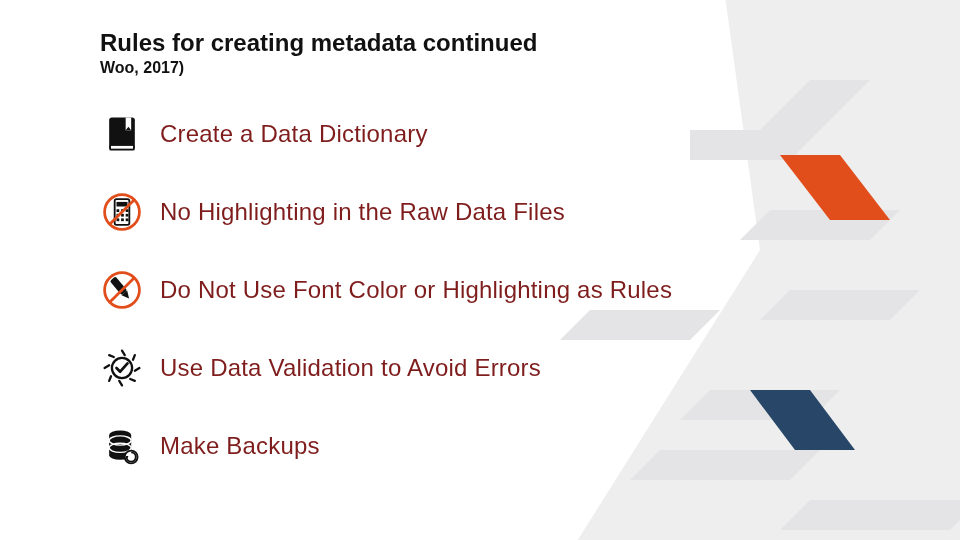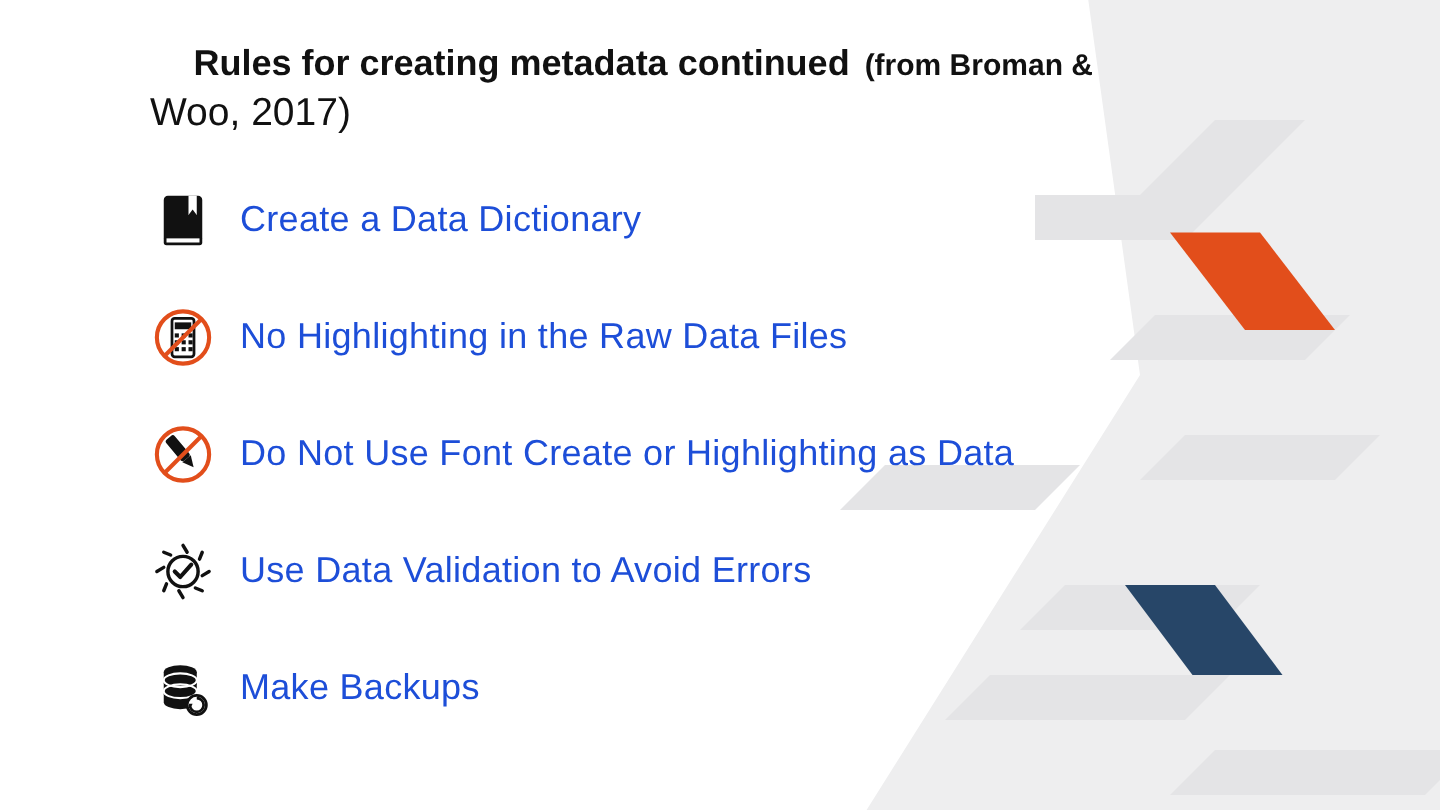--- a/index.html
+++ b/index.html
@@ -7,28 +7,28 @@
   body {
     font-family: "Segoe UI", "Helvetica Neue", Arial, sans-serif;
     background: #ffffff;
     position: relative;
     color: #111;
   }
   .bg { position: absolute; inset: 0; z-index: 0; overflow: hidden; }
   .bg svg { position: absolute; top: -40px; right: -120px; }
   .slide { position: relative; z-index: 1; padding: 28px 60px 0 100px; }
   .title-row { display: flex; align-items: baseline; flex-wrap: wrap; gap: 0 10px; margin-bottom: 34px; }
-  .title-main { font-size: 24px; font-weight: 700; line-height: 1.25; margin-left: 29px; }
+  .title-main { font-size: 24px; font-weight: 700; line-height: 1.25; }
   .title-sub  { font-size: 20px; font-weight: 700; line-height: 1.25; }
-  .title-sub2 { font-size: 26px; font-weight: 400; line-height: 1.25; width: 100%; }
+  .title-sub2 { font-size: 16px; font-weight: 700; line-height: 1.25; width: 100%; }
   .list { display: flex; flex-direction: column; gap: 34px; }
   .item { display: flex; align-items: center; gap: 16px; }
   .icon { width: 44px; height: 44px; flex: 0 0 44px; display: flex; align-items: center; justify-content: center; }
   .icon svg { width: 44px; height: 44px; }
-  .label { font-size: 24px; font-weight: 400; color: #1d4ed8; letter-spacing: 0.2px; white-space: nowrap; }
+  .label { font-size: 24px; font-weight: 400; color: #7f1d1d; letter-spacing: 0.2px; white-space: nowrap; }
 </style>
 </head>
 <body>
 
 <div class="bg">
   <svg width="620" height="640" viewBox="0 0 620 640">
     <g fill="#eeeeef">
       <polygon points="260,0 620,0 620,640 80,640 300,290"></polygon>
     </g>
     <g fill="#e4e4e6">
@@ -42,21 +42,20 @@
     </g>
     <polygon points="320,195 380,195 430,260 370,260" fill="#e24e1b"></polygon>
     <polygon points="290,430 350,430 395,490 335,490" fill="#274668"></polygon>
   </svg>
 </div>
 
 <div class="slide">
 
   <div class="title-row">
     <span class="title-main">Rules for creating metadata continued</span>
-    <span class="title-sub">(from Broman &amp;</span>
     <span class="title-sub2">Woo, 2017)</span>
   </div>
 
   <div class="list">
 
     <div class="item">
       <span class="icon">
         <svg viewBox="0 0 48 48">
           <rect x="10" y="6" width="28" height="34" rx="3" fill="#111"></rect>
           <rect x="10" y="36" width="28" height="6" rx="2" fill="#111"></rect>
@@ -95,21 +94,21 @@
       <span class="icon">
         <svg viewBox="0 0 48 48">
           <g transform="rotate(-40 24 24)">
             <rect x="20" y="8" width="8" height="20" rx="2" fill="#111"></rect>
             <polygon points="20,28 28,28 24,36" fill="#111"></polygon>
           </g>
           <circle cx="24" cy="24" r="19" fill="none" stroke="#e24e1b" stroke-width="3"></circle>
           <line x1="10" y1="38" x2="38" y2="10" stroke="#e24e1b" stroke-width="3"></line>
         </svg>
       </span>
-      <span class="label">Do Not Use Font Create or Highlighting as Data</span>
+      <span class="label">Do Not Use Font Color or Highlighting as Rules</span>
     </div>
 
     <div class="item">
       <span class="icon">
         <svg viewBox="0 0 48 48">
           <g fill="none" stroke="#111" stroke-width="2.5">
             <circle cx="24" cy="24" r="11"></circle>
             <path d="M24 5 l3 5 M43 24 l-5 3 M24 43 l-3 -5 M5 24 l5 -3 M10 10 l5 2 M38 10 l-2 5 M38 38 l-5 -2 M10 38 l2 -5" stroke-linecap="round"></path>
           </g>
           <path d="M18 24 l4 4 l8 -9" fill="none" stroke="#111" stroke-width="3" stroke-linecap="round" stroke-linejoin="round"></path>

